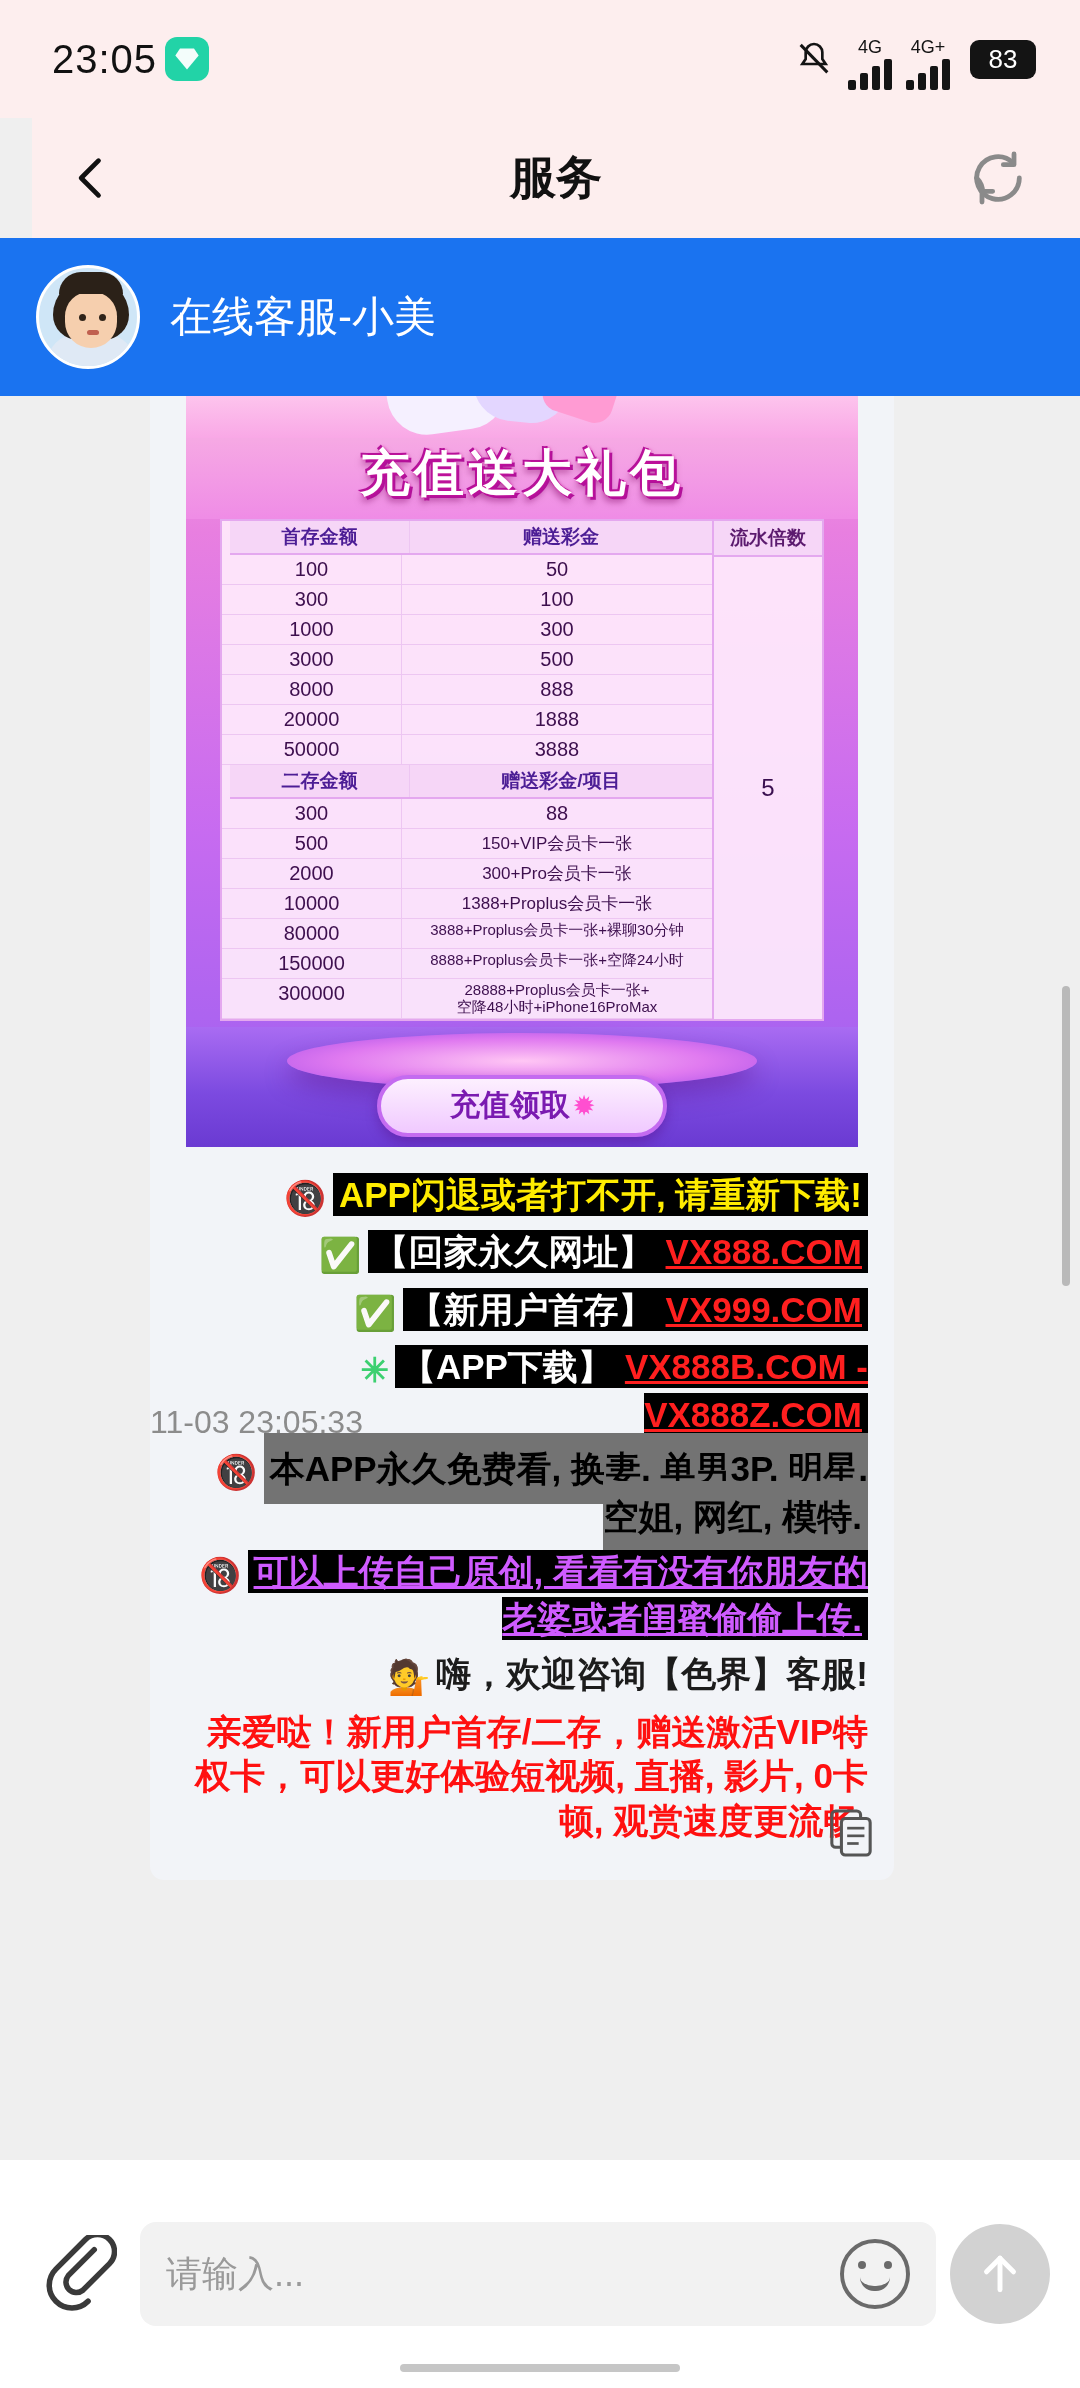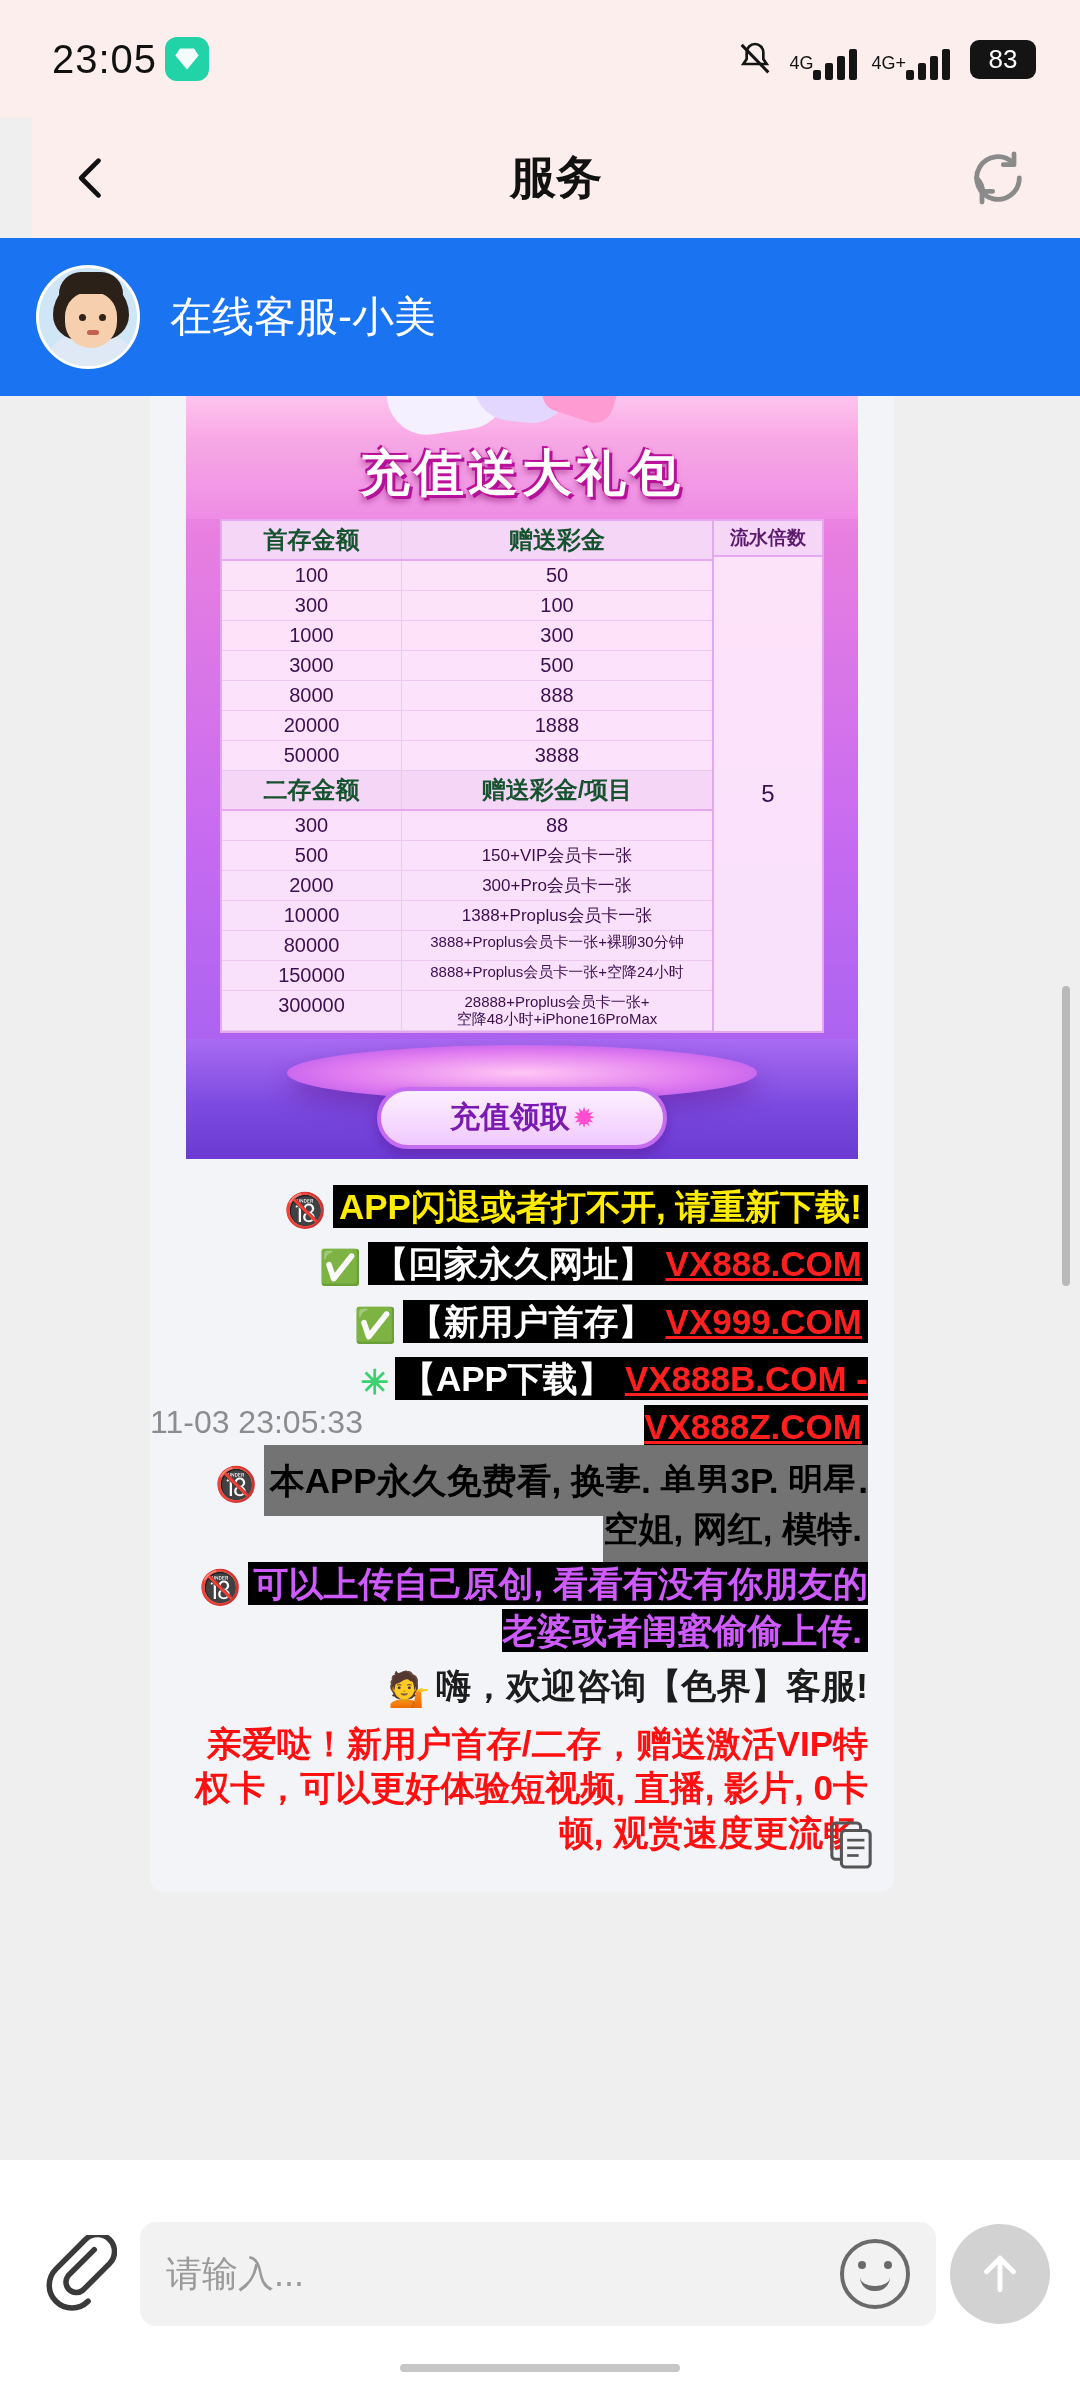--- a/index.html
+++ b/index.html
@@ -29,21 +29,21 @@
   }
   .sb-badge svg { display:block; }
   .sb-right { display: flex; align-items: center; gap: 14px; }
   .icon-mute { width: 40px; height: 40px; }
   .sig { display: flex; align-items: flex-end; gap: 4px; }
   .sig i { display:block; width: 8px; background: #141414; border-radius: 2px;}
   .sig i:nth-child(1){ height: 10px;}
   .sig i:nth-child(2){ height: 17px;}
   .sig i:nth-child(3){ height: 24px;}
   .sig i:nth-child(4){ height: 31px;}
-  .netgrp { display:flex; flex-direction: row; align-items: center; margin-top: 10px; }
+  .netgrp { display:flex; flex-direction: column; align-items: center; margin-top: 10px; }
   .netlabel { font-size: 18px; color: #141414; line-height: 1; margin-bottom: 3px; }
   .battery {
     background: #141414; color: #fff; font-size: 26px;
     border-radius: 9px; padding: 4px 11px 4px 11px; margin-left: 6px;
     min-width: 66px; text-align:center;
   }
 
   
   .titlebar {
     height: 120px;
@@ -136,21 +136,21 @@
   .side-head {
     height: 36px; display:flex; align-items:center; justify-content:center;
     font-size: 19px; font-weight: bold; color:#5b1a6e;
     background: #f6d6f7; border-bottom: 2px solid #e4a8ef;
   }
   .side-val { flex:1; display:flex; align-items:center; justify-content:center; font-size: 24px; color:#3a1050;}
   .row {
     display: flex; font-size: 20px; color: #3d0f4e;
     border-bottom: 1px solid #edc6f2;
   }
-  .row.head { background: #f6d6f7; font-weight: bold; font-size: 24px; color:#14532d; border-bottom: 2px solid #e4a8ef;}
+  .row.head { background: #f6d6f7; font-weight: bold; font-size: 19px; color:#4c1d95; border-bottom: 2px solid #e4a8ef; margin-left: 8px;}
   .c1 { width: 180px; text-align: center; padding: 3px 0; border-right: 1px solid #edc6f2;}
   .c2 { flex: 1; text-align: center; padding: 3px 0; }
   .row.small .c2 { font-size: 17px; }
   .row.tiny .c2 { font-size: 15px; line-height: 1.15; padding: 2px 0;}
   .poster-foot {
     height: 120px; position: relative;
     background: linear-gradient(180deg,#a96bf2 0%, #7c4ae0 55%, #6a3ad2 100%);
     margin-top: 6px;
   }
   .disc {
@@ -171,21 +171,21 @@
   .cta .spark { color:#ff4fd0; font-size: 24px; margin-left: 4px;}
 
   
   .msgtext { padding: 26px 26px 0 32px; text-align: right; }
   .line { margin-bottom: 10px; font-size: 35px; line-height: 1.28; font-weight: bold; }
   .emo { font-size: 34px; margin-right: 6px; vertical-align: -3px; }
   .hl-black-yellow { background:#000; color:#ffec00; padding: 2px 6px; }
   .hl-black-red { background:#000; color:#ff1f1f; padding: 2px 6px; }
   .hl-black-white { background:#000; color:#fff; padding: 2px 6px; }
   .hl-orange { background:#737373; color:#000; padding: 16px 6px; }
-  .hl-magenta { background:#000; color:#cf5bff; padding: 2px 6px; }
+  .hl-magenta { background:#000; color:#cf5bff; padding: 2px 6px; text-decoration: underline; }
   .u { text-decoration: underline; }
   .plain-dark { color:#1c1c1c; font-weight: bold; }
   .red { color:#ff1010; }
   .copy-icon {
     position: absolute; right: 20px; bottom: 22px;
     width: 46px; height: 52px;
   }
   .timestamp {
     position: absolute; left: 150px; width: 744px;
     text-align: left; color: #8c8c8c; font-size: 32px;

